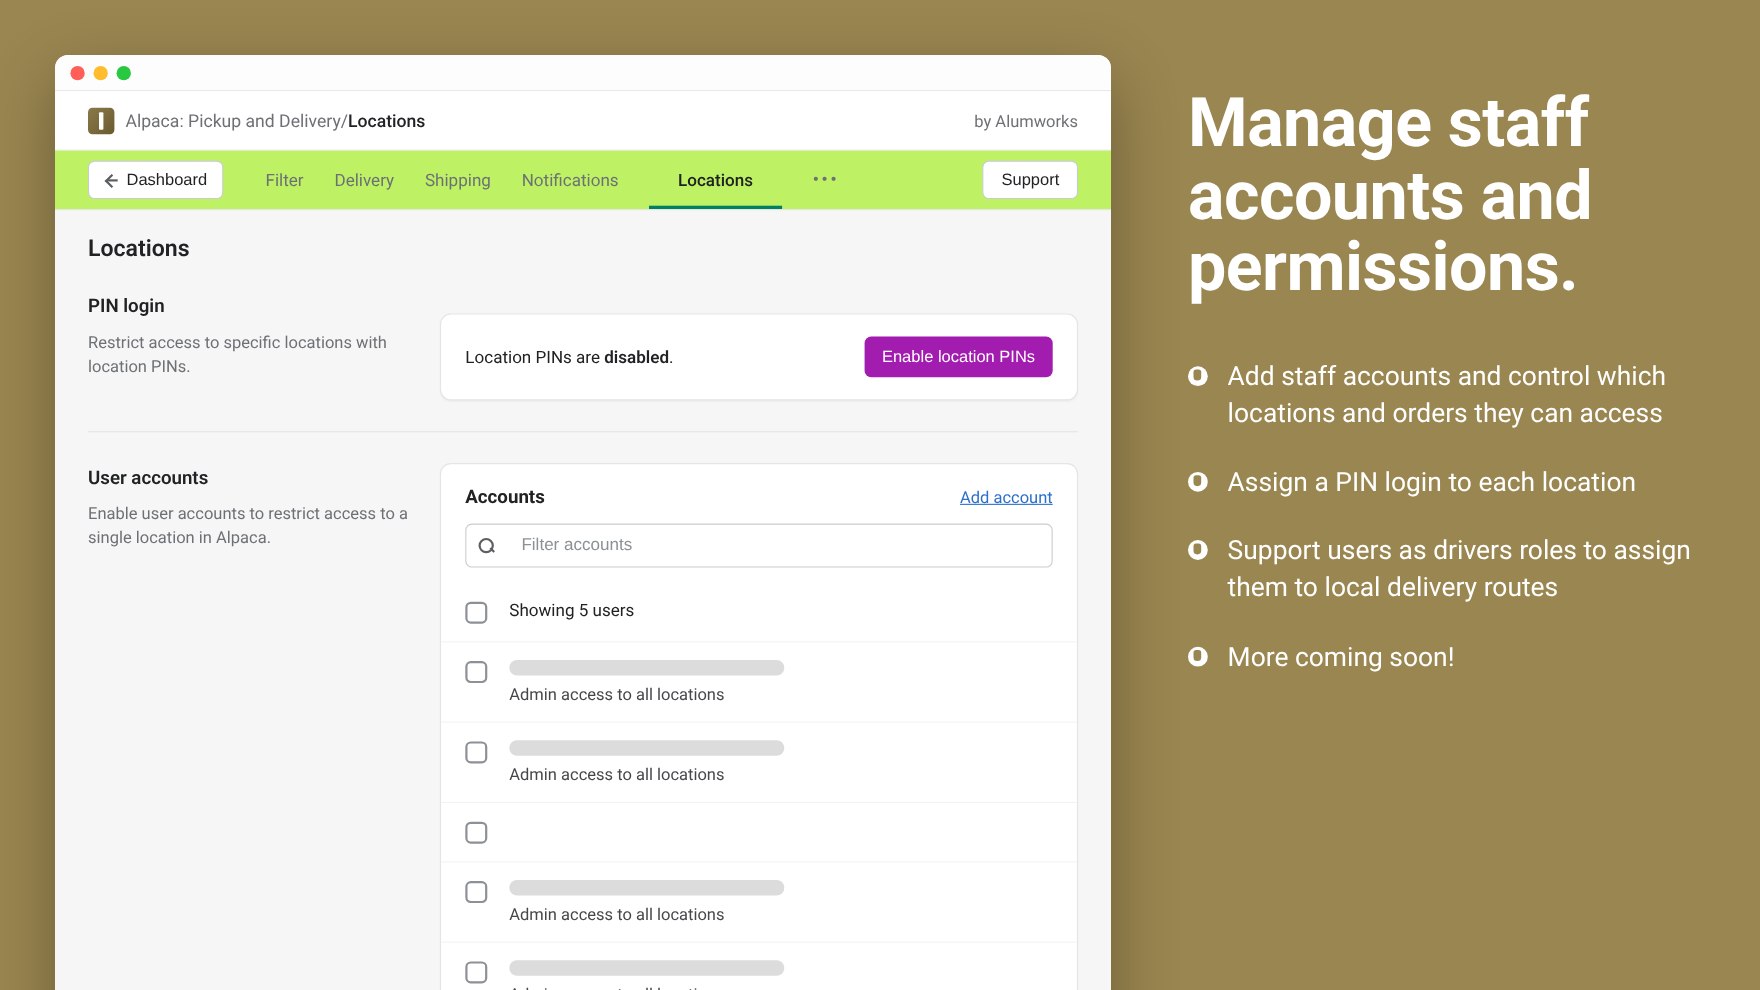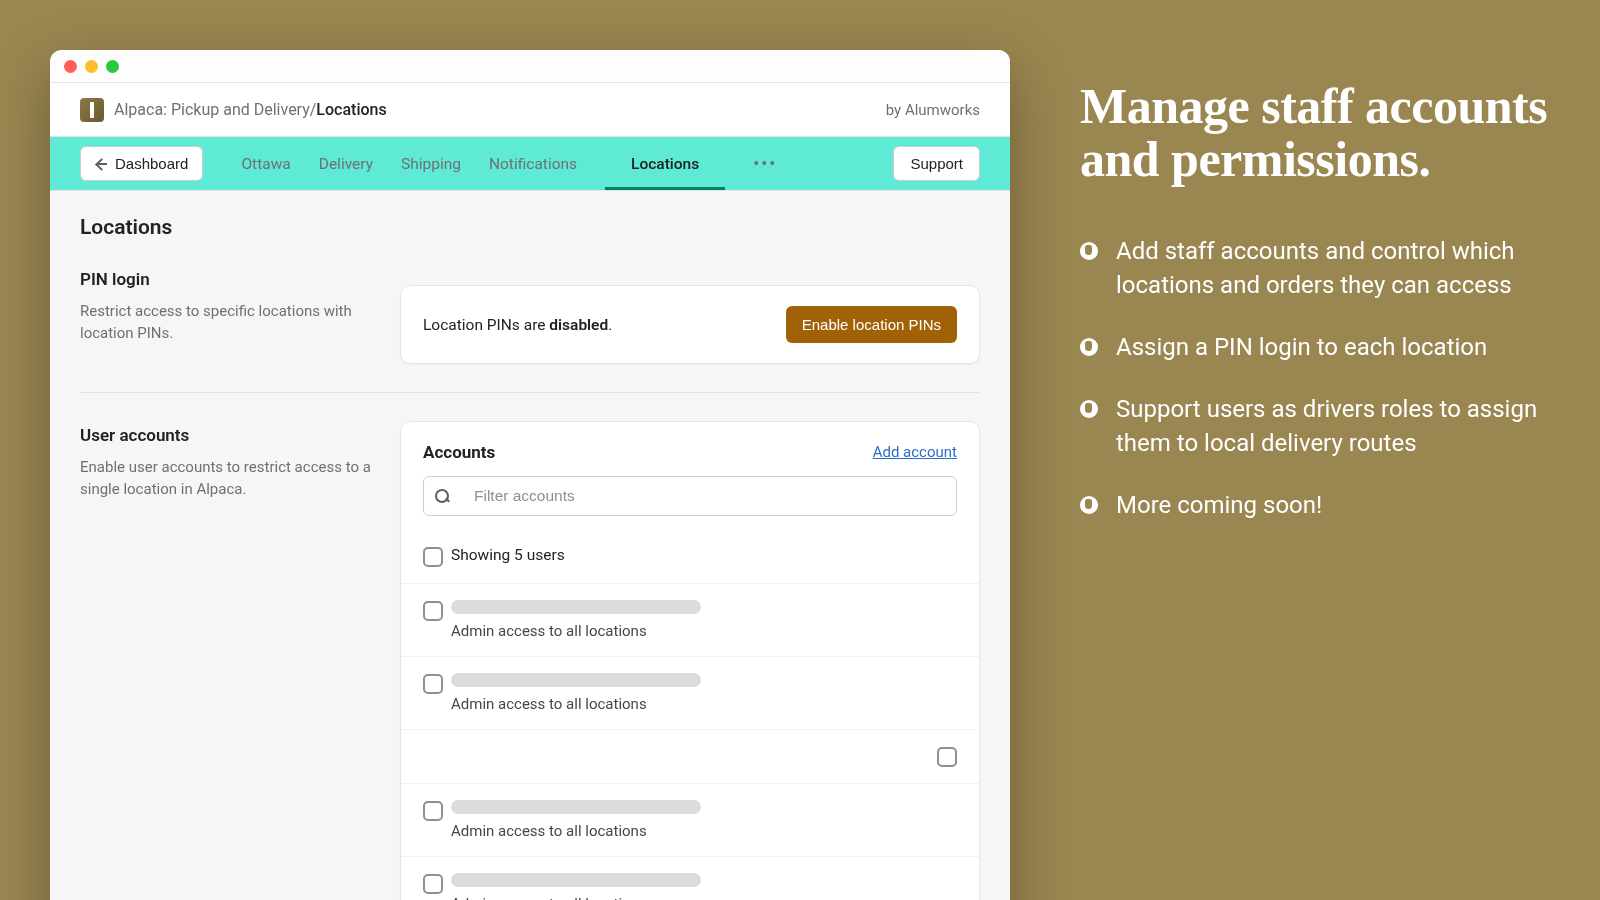--- a/index.html
+++ b/index.html
@@ -55,21 +55,21 @@
   .logo-sq::after{
     content:"";
     position:absolute;
     left:10px; top:4px; width:4px; height:16px;
     background:#fff; border-radius:1px;
   }
   .breadcrumb-bar .crumb-strong { color: #202223; font-weight:500; }
   .by-line { margin-left: auto; font-size: 15px; color:#6d7175; }
   .navbar {
     height: 54px;
-    background: #5eead4;
+    background: #bef264;
     border-bottom: 1px solid #e5e5e5;
     display: flex;
     align-items: center;
     padding: 0 30px;
     gap: 10px;
   }
   .dash-btn {
     display:flex; align-items:center; gap:6px;
     border:1px solid #c9cccf; border-radius:6px;
     background:#fff; padding:8px 14px;
@@ -112,21 +112,21 @@
     flex:1; background:#fff; border:1px solid #e5e5e5;
     border-radius:10px; box-shadow:0 1px 2px rgba(0,0,0,0.04);
   }
   .pin-card {
     padding: 20px 22px;
     display:flex; align-items:center; justify-content:space-between;margin-top:20px;
   }
   .pin-text { font-size:15.5px; color:#202223; }
   .pin-text b { font-weight:600; }
   .primary-btn {
-    background:#a16207; color:#fff; border:none;
+    background:#a21caf; color:#fff; border:none;
     border-radius:6px; padding:10px 16px; font-size:15px; font-weight:500;
     cursor:pointer;
   }
   .divider { height:1px; background:#e1e3e5; margin: 28px 0; }
   .acct-header { display:flex; align-items:center; justify-content:space-between; padding:20px 22px 14px; }
   .acct-header h3 { font-size:17px; font-weight:700; color:#202223;}
   .add-link { color:#2c6ecb; font-size:15px; text-decoration:underline; cursor:pointer; }
   .search-wrap { padding: 0 22px 10px; }
   .search-box {
     display:flex; align-items:center;
@@ -143,22 +143,22 @@
   .search-icon::after{
     content:""; position:absolute; left:11px; top:11px;
     width:5px; height:2px; background:#5c5f62; transform:rotate(45deg);
   }
   .search-box input {
     border:none; outline:none; flex:1; font-size:15.5px; color:#202223;
     background:transparent;
   }
   .search-box input::placeholder { color:#8c9196; }
   .list-row {
-    display:flex; align-items:flex-start; gap:8px;
-    padding:16px 22px; border-top:1px solid #f1f2f3;justify-content:flex-end;
+    display:flex; align-items:flex-start; gap:20px;
+    padding:16px 22px; border-top:1px solid #f1f2f3;
   }
   .list-row.first { border-top:none; padding-top:20px; }
   .chk {
     width:20px; height:20px; border:2px solid #8c9196; border-radius:5px;
     flex-shrink:0; cursor:pointer; margin-top:1px;
   }
   .row-body { flex:1; }
   .showing { font-size:15.5px; color:#202223; }
   .name-blur {
     height:14px; background:#dcdcdc; border-radius:7px; margin-bottom:8px;
@@ -166,26 +166,25 @@
   .name-blur.w1 { width:250px; }
   .role-text { font-size:15px; color:#454749; }
   .promo {
     position:absolute;
     left: 1080px;
     top: 80px;
     width: 480px;
     color:#fff;
   }
   .promo h1 {
-    font-size: 50px;
+    font-size: 62px;
     font-weight:700;
     line-height:1.06;
     letter-spacing:-0.5px;
     margin-bottom: 48px;
-    font-family: Liberation Serif, serif;
   }
   .promo-list { list-style:none; }
   .promo-list li {
     display:flex; gap:18px;
     font-size:24px; line-height:1.42;
     margin-bottom:28px;
     color:#fff;
   }
   .bullet-icon {
     width:18px; height:18px; flex-shrink:0;
@@ -216,21 +215,21 @@
     <span class="crumb-strong">Locations</span>
     <span class="by-line">by Alumworks</span>
   </div>
 
   <div class="navbar">
     <button class="dash-btn">
       <span class="arrow-left"></span>
       <span>Dashboard</span>
     </button>
     <div class="nav-tabs">
-      <div class="nav-tab">Ottawa</div>
+      <div class="nav-tab">Filter</div>
       <div class="nav-tab">Delivery</div>
       <div class="nav-tab">Shipping</div>
       <div class="nav-tab">Notifications</div>
       <div class="nav-tab active">Locations</div>
       <div class="more-dots">•••</div>
     </div>
     <button class="support-btn">Support</button>
   </div>
 
   <div class="content">

